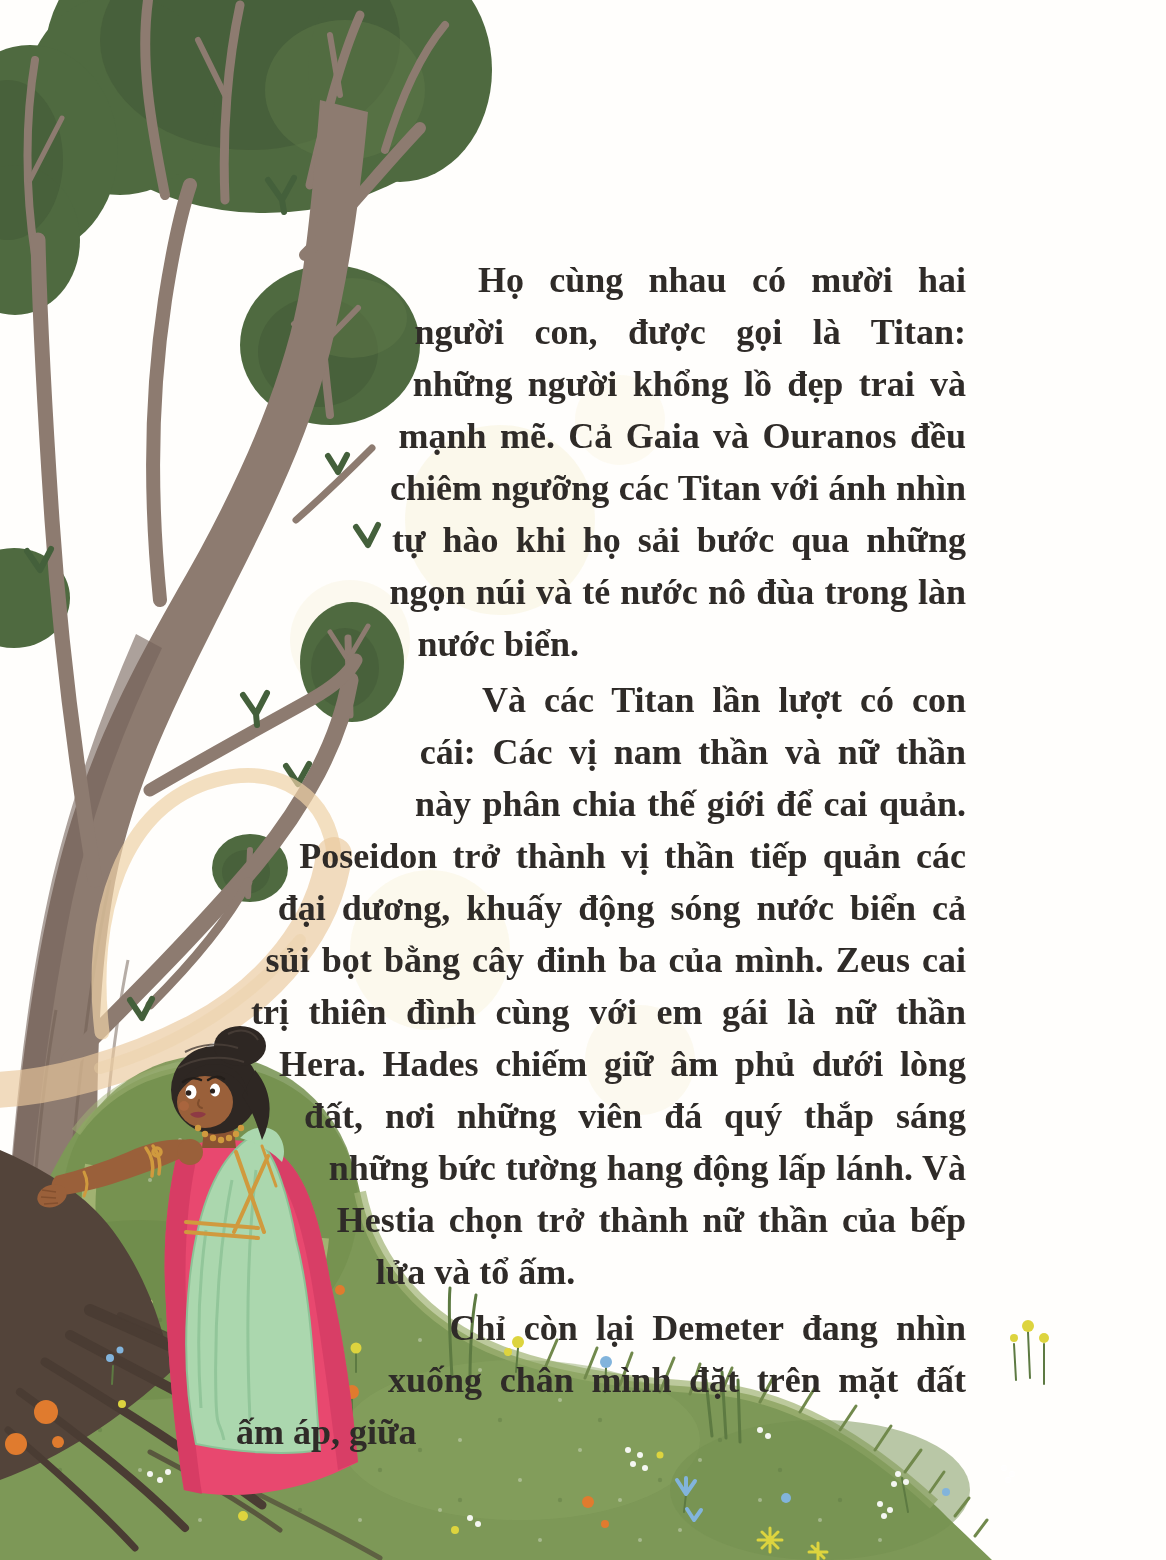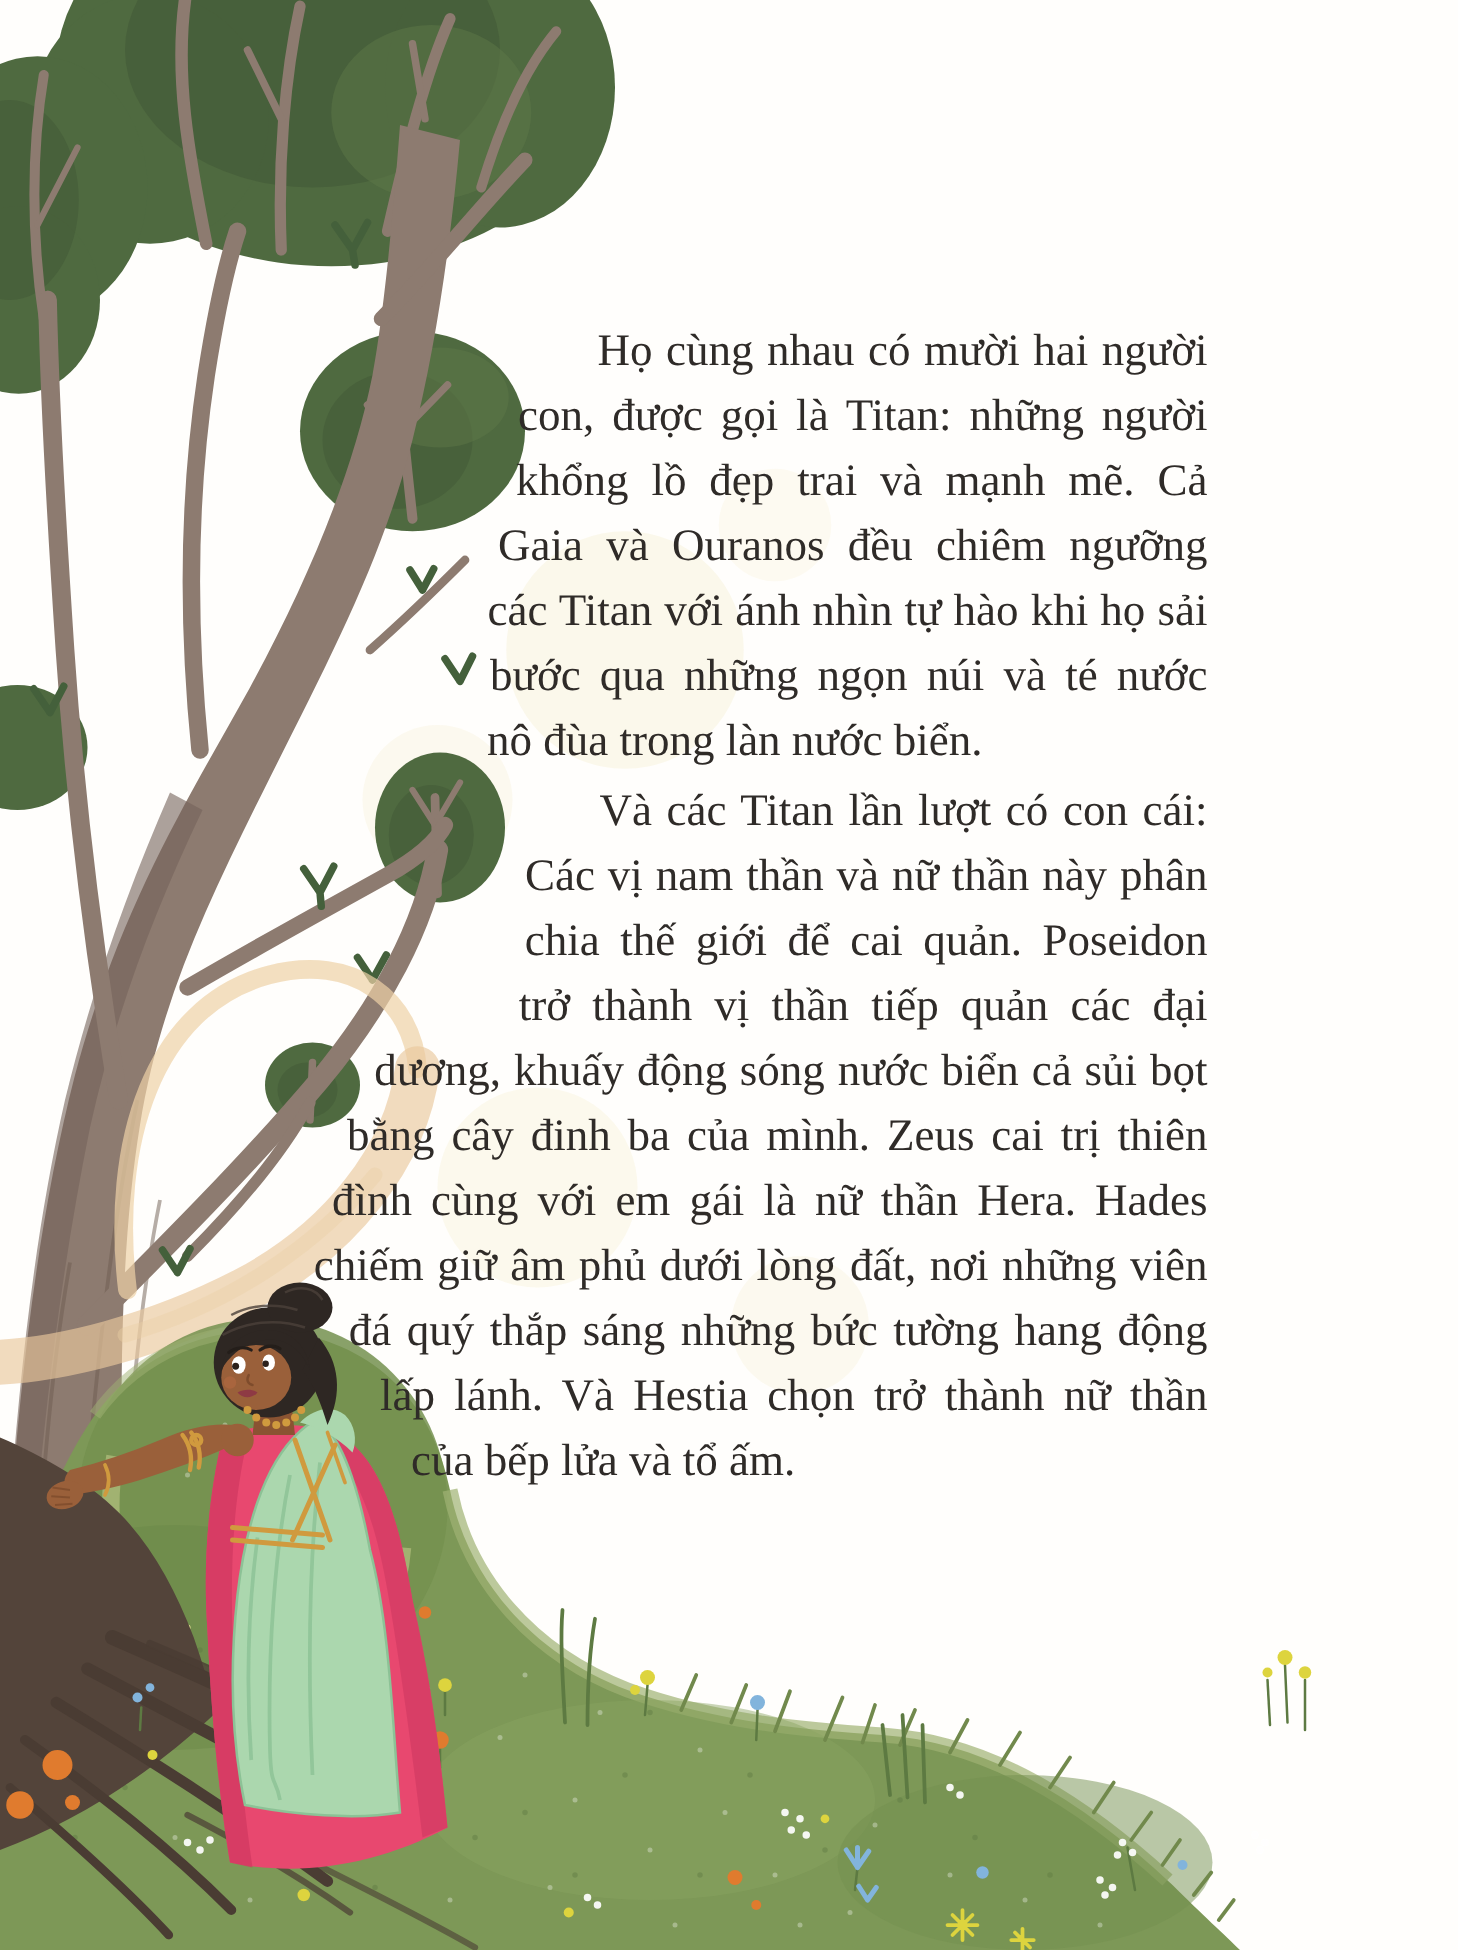--- a/index.html
+++ b/index.html
@@ -7,21 +7,21 @@
        font-family:"Liberation Serif","DejaVu Serif",serif;}
   .page{position:relative;width:1166px;height:1560px;background:#fffefc;}
   .art{position:absolute;left:0;top:0;width:1166px;height:1560px;z-index:1;}
   .text-block{position:absolute;left:236px;top:254px;width:730px;height:1110px;z-index:2;
               color:#2f2b28;font-size:36px;line-height:52px;text-align:justify;}
   .wrap-shape{float:left;width:200px;height:1104px;
     shape-outside:polygon(0px 0px,180px 0px,176px 130px,150px 180px,156px 300px,140px 378px,
       180px 386px,184px 470px,178px 535px,72px 558px,45px 614px,33px 664px,22px 716px,
       2px 762px,2px 806px,42px 834px,62px 878px,92px 928px,96px 988px,130px 1016px,
       146px 1062px,152px 1104px,0px 1104px);}
-  .text-block p{margin:0 0 4px 0;text-indent:62px;}
+  .text-block p{margin:0 0 4px 0;text-indent:62px;font-weight:bold;}
 </style>
 </head>
 <body>
 
 <div class="page">
 
 <svg class="art" viewBox="0 0 1166 1560" aria-hidden="true">
 
   <g>
     <circle cx="500" cy="520" r="95" fill="#f7f2d8" opacity="0.45"></circle>
@@ -400,15 +400,16 @@
       </g>
       <path d="M 84 1172 C 88 1180 88 1188 84 1196" stroke="#d09a3e" stroke-width="3" fill="none" stroke-linecap="round"></path>
     </g>
   </g>
 </svg>
 
 <div class="text-block">
   <div class="wrap-shape"></div>
   <p>Họ cùng nhau có mười hai người con, được gọi là Titan: những người khổng lồ đẹp trai và mạnh mẽ. Cả Gaia và Ouranos đều chiêm ngưỡng các Titan với ánh nhìn tự hào khi họ sải bước qua những ngọn núi và té nước nô đùa trong làn nước biển.</p>
   <p>Và các Titan lần lượt có con cái: Các vị nam thần và nữ thần này phân chia thế giới để cai quản. Poseidon trở thành vị thần tiếp quản các đại dương, khuấy động sóng nước biển cả sủi bọt bằng cây đinh ba của mình. Zeus cai trị thiên đình cùng với em gái là nữ thần Hera. Hades chiếm giữ âm phủ dưới lòng đất, nơi những viên đá quý thắp sáng những bức tường hang động lấp lánh. Và Hestia chọn trở thành nữ thần của bếp lửa và tổ ấm.</p>
+  <p>Chỉ còn lại Demeter đang nhìn xuống chân mình đặt trên mặt đất ấm áp, giữa</p>
 </div>
 
 </div>
 
 </body></html>

